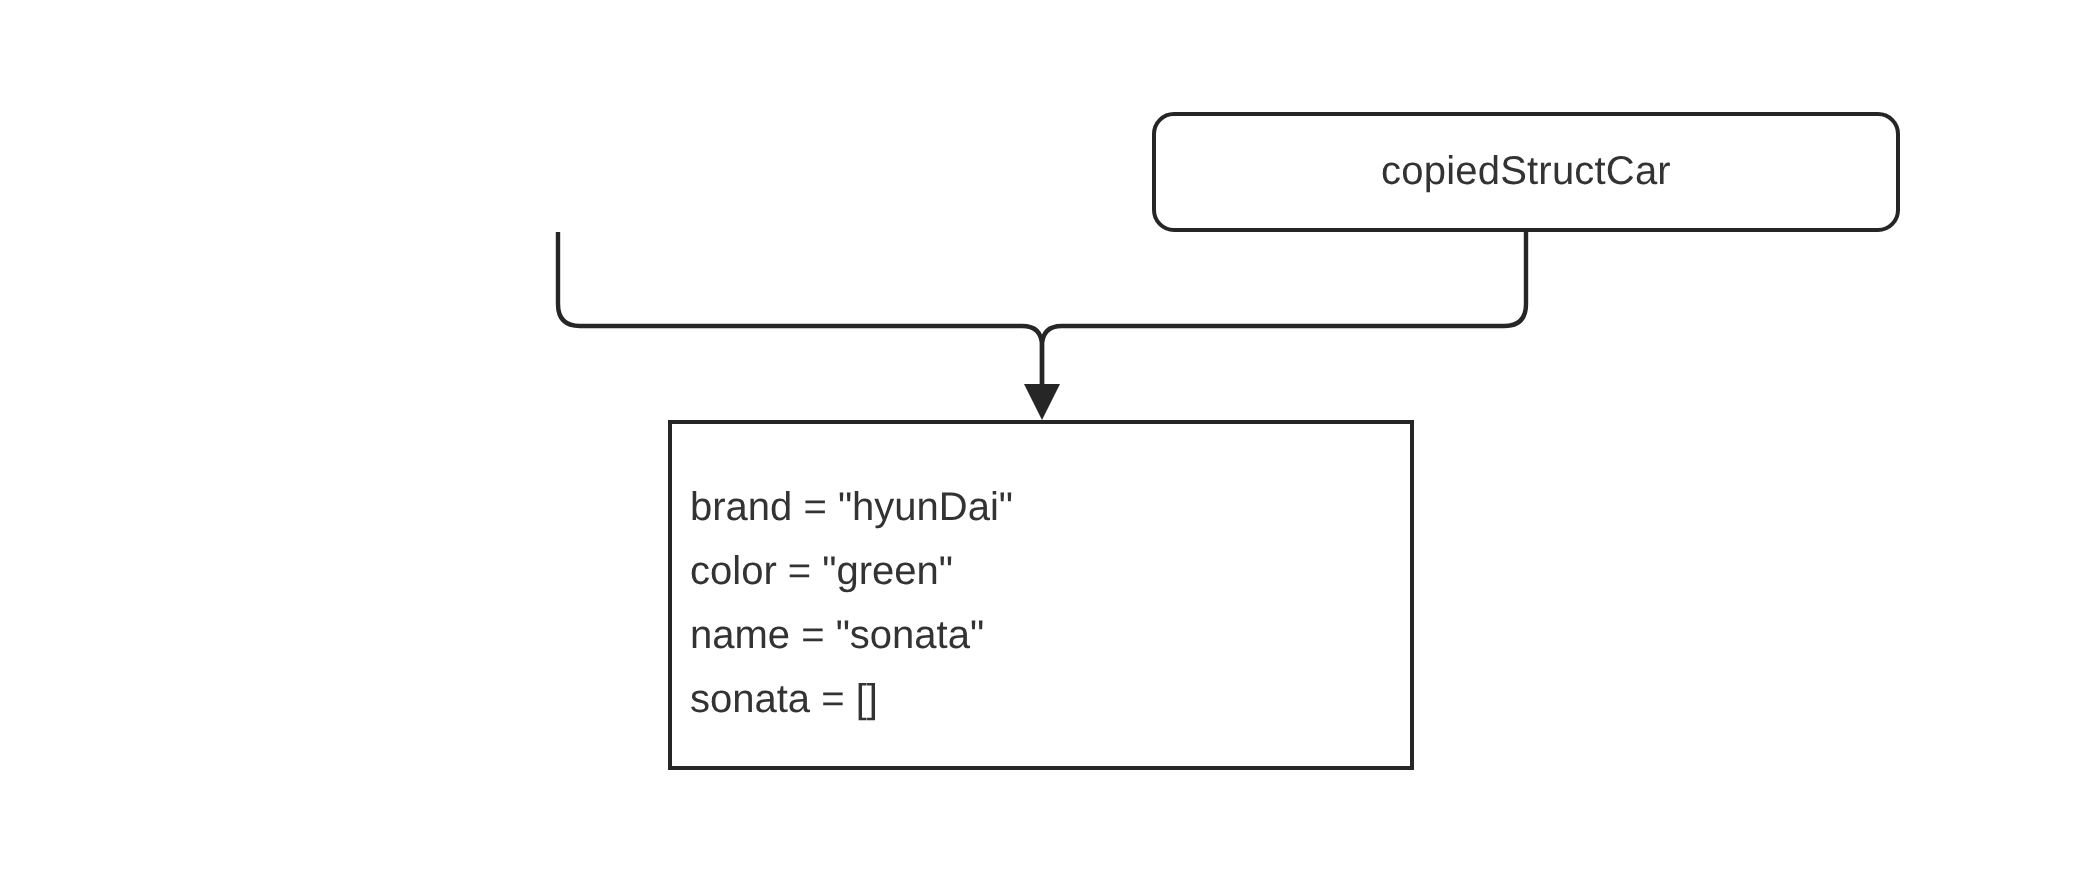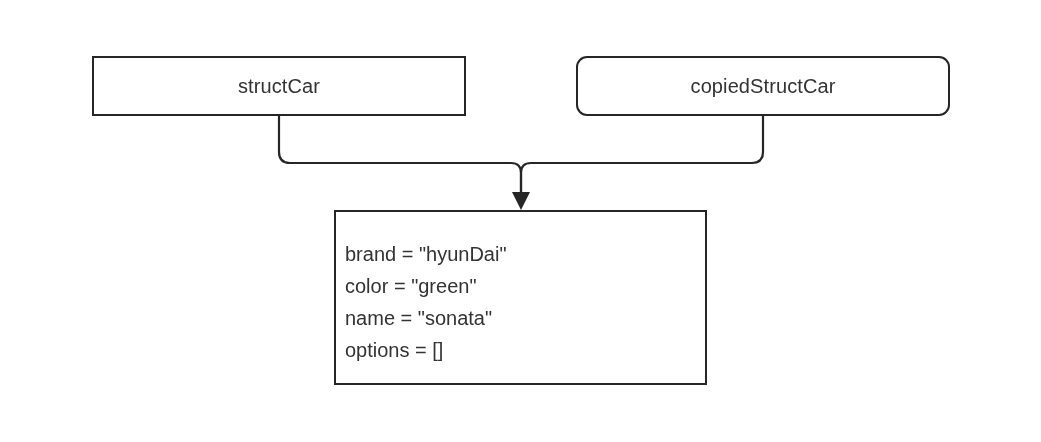--- a/index.html
+++ b/index.html
@@ -87,30 +87,27 @@
 
   <svg class="connector-layer" viewBox="0 0 1041 442" width="1041" height="442" aria-hidden="true">
 
     <path d="M 279 116 L 279 152 Q 279 163 290 163 L 511 163 Q 521 163 521 173 L 521 196" fill="none" stroke="#262626" stroke-width="2.2" stroke-linecap="butt"></path>
 
     <path d="M 763 116 L 763 152 Q 763 163 752 163 L 531 163 Q 521 163 521 173 L 521 196" fill="none" stroke="#262626" stroke-width="2.2" stroke-linecap="butt"></path>
 
     <polygon points="512,192 530,192 521,210" fill="#262626"></polygon>
   </svg>
 
-  <div class="node" id="node-struct-car">
-    <div class="node-title">structCar</div>
-  </div>
 
   <div class="node" id="node-copied-struct-car">
     <div class="node-title">copiedStructCar</div>
   </div>
 
   <div class="node" id="node-attributes">
     <ul class="attr-list">
       <li class="attr-row">brand = "hyunDai"</li>
       <li class="attr-row">color = "green"</li>
       <li class="attr-row">name = "sonata"</li>
-      <li class="attr-row">options = []</li>
+      <li class="attr-row">sonata = []</li>
     </ul>
   </div>
 
 </div>
 
 </body></html>

